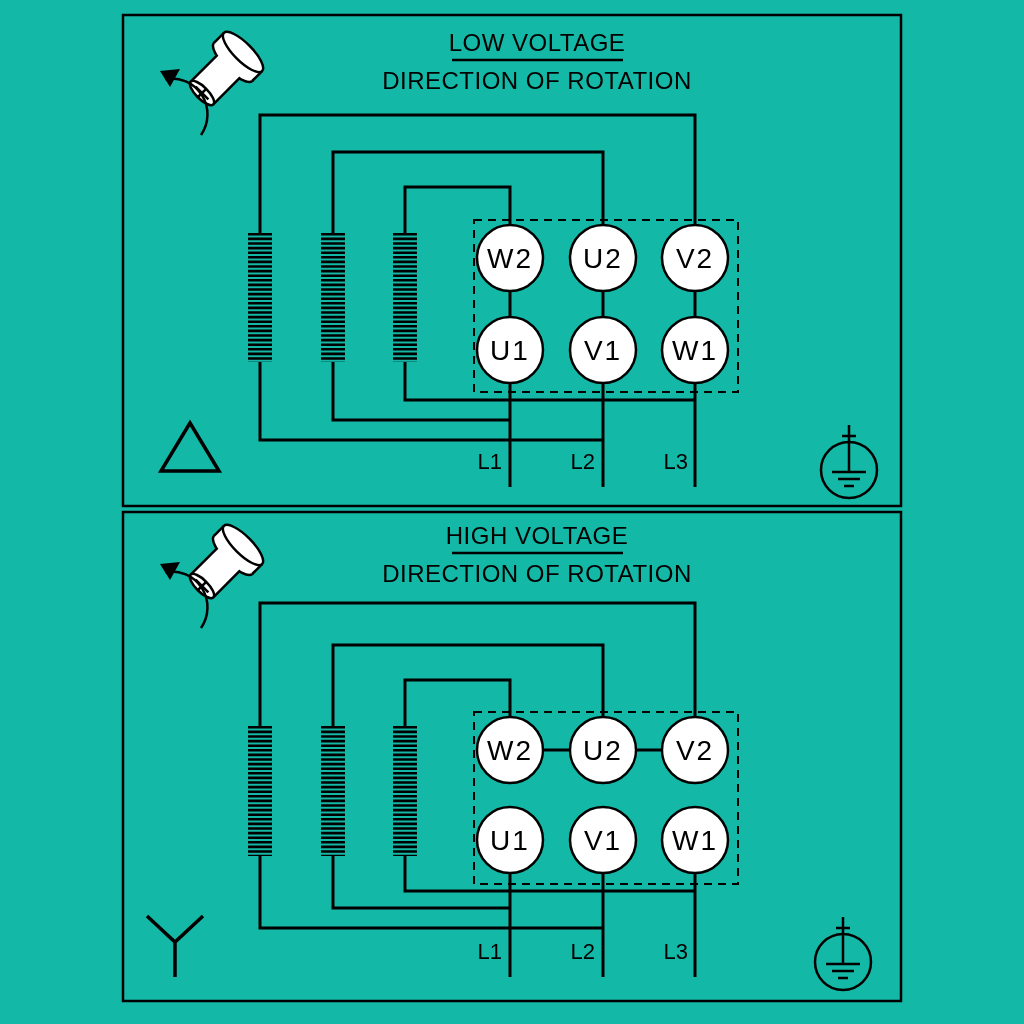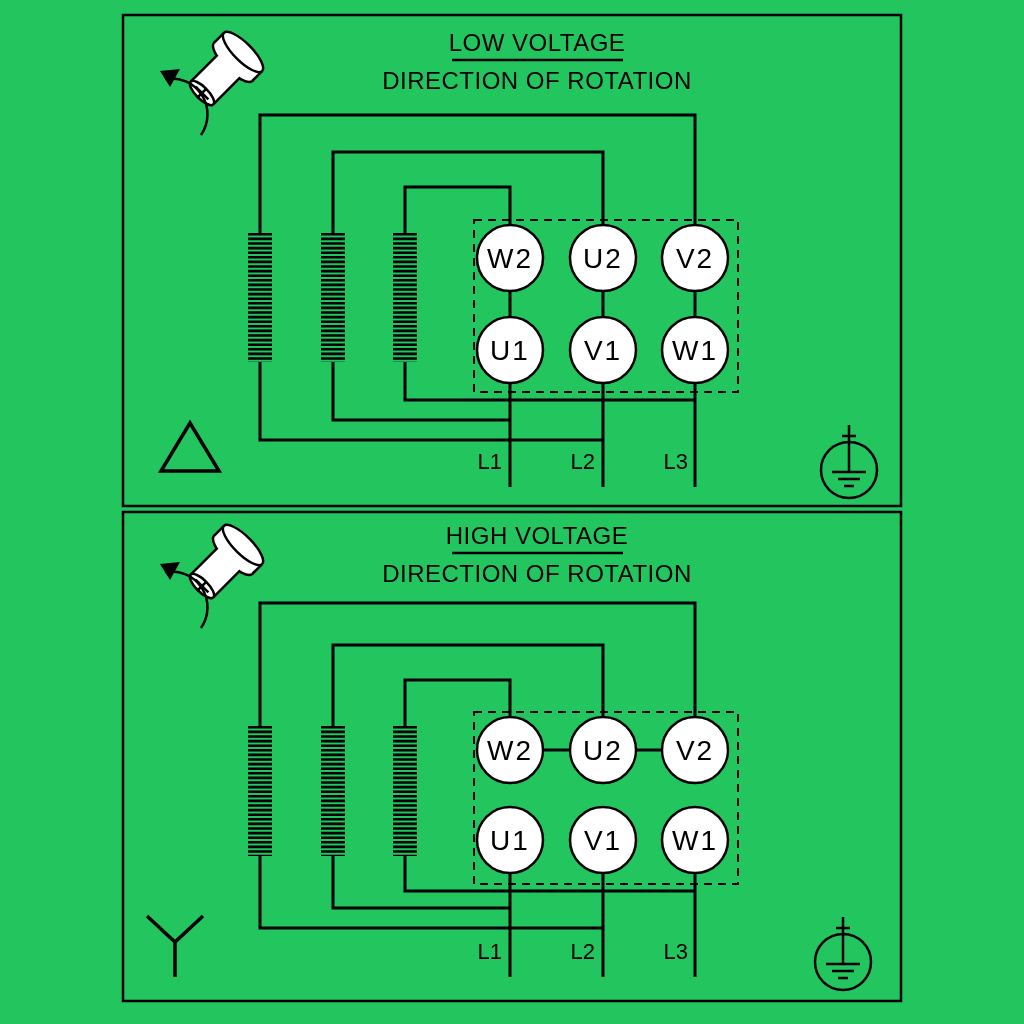--- a/index.html
+++ b/index.html
@@ -1,16 +1,16 @@
 <!DOCTYPE html>
 <html><head>
 <meta charset="utf-8">
 <style>
   html,body{margin:0;padding:0;background:#ffffff;}
-  .page{width:1024px;height:1024px;position:relative;background:#22c55e;}
+  .page{width:1024px;height:1024px;position:relative;background:#14b8a6;}
   svg{display:block;}
   text{font-family:"Liberation Sans", sans-serif; fill:#000;}
   .ttl{font-size:24px; letter-spacing:0.5px;}
   .term{font-size:28px; letter-spacing:2px;}
   .lline{font-size:22px;}
   .l{stroke:#000;stroke-width:2.5;fill:none;}
   .w{fill:#fff;}
   .s{fill:#fff;stroke:#000;stroke-width:2.5;}
   .wire{stroke:#000;stroke-width:3;fill:none;}
   .border{stroke:#000;stroke-width:2.5;fill:none;}

